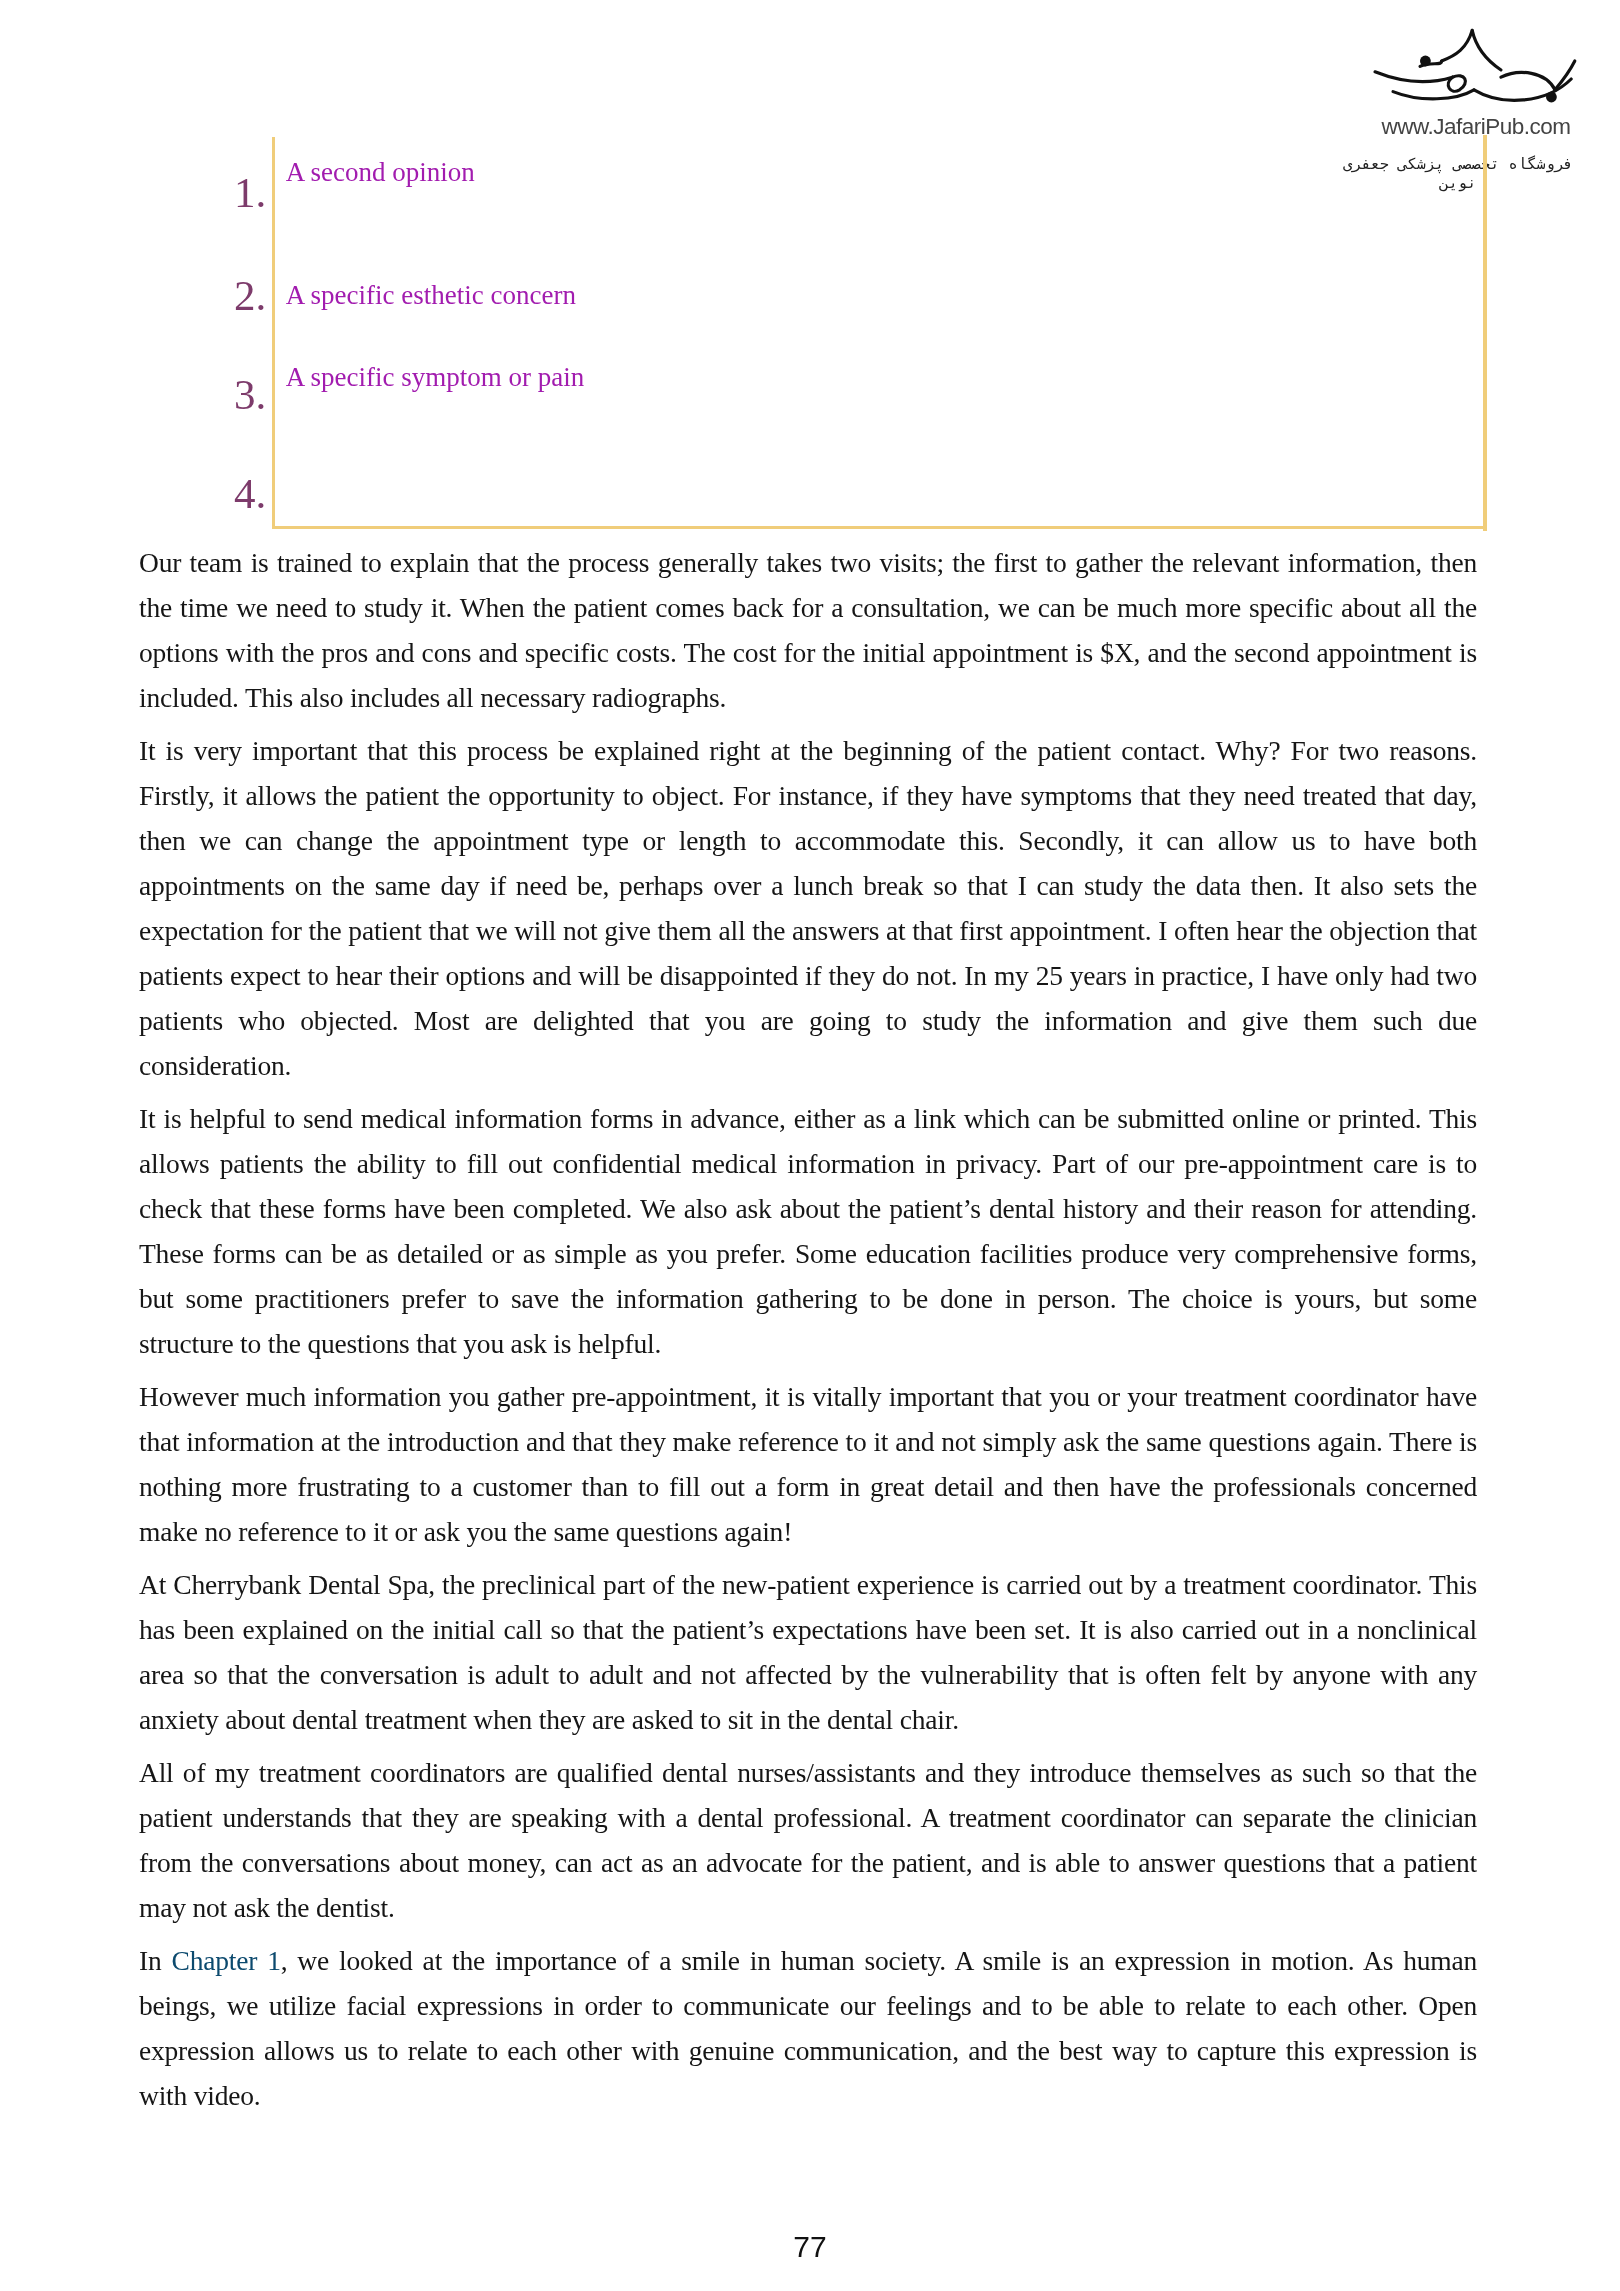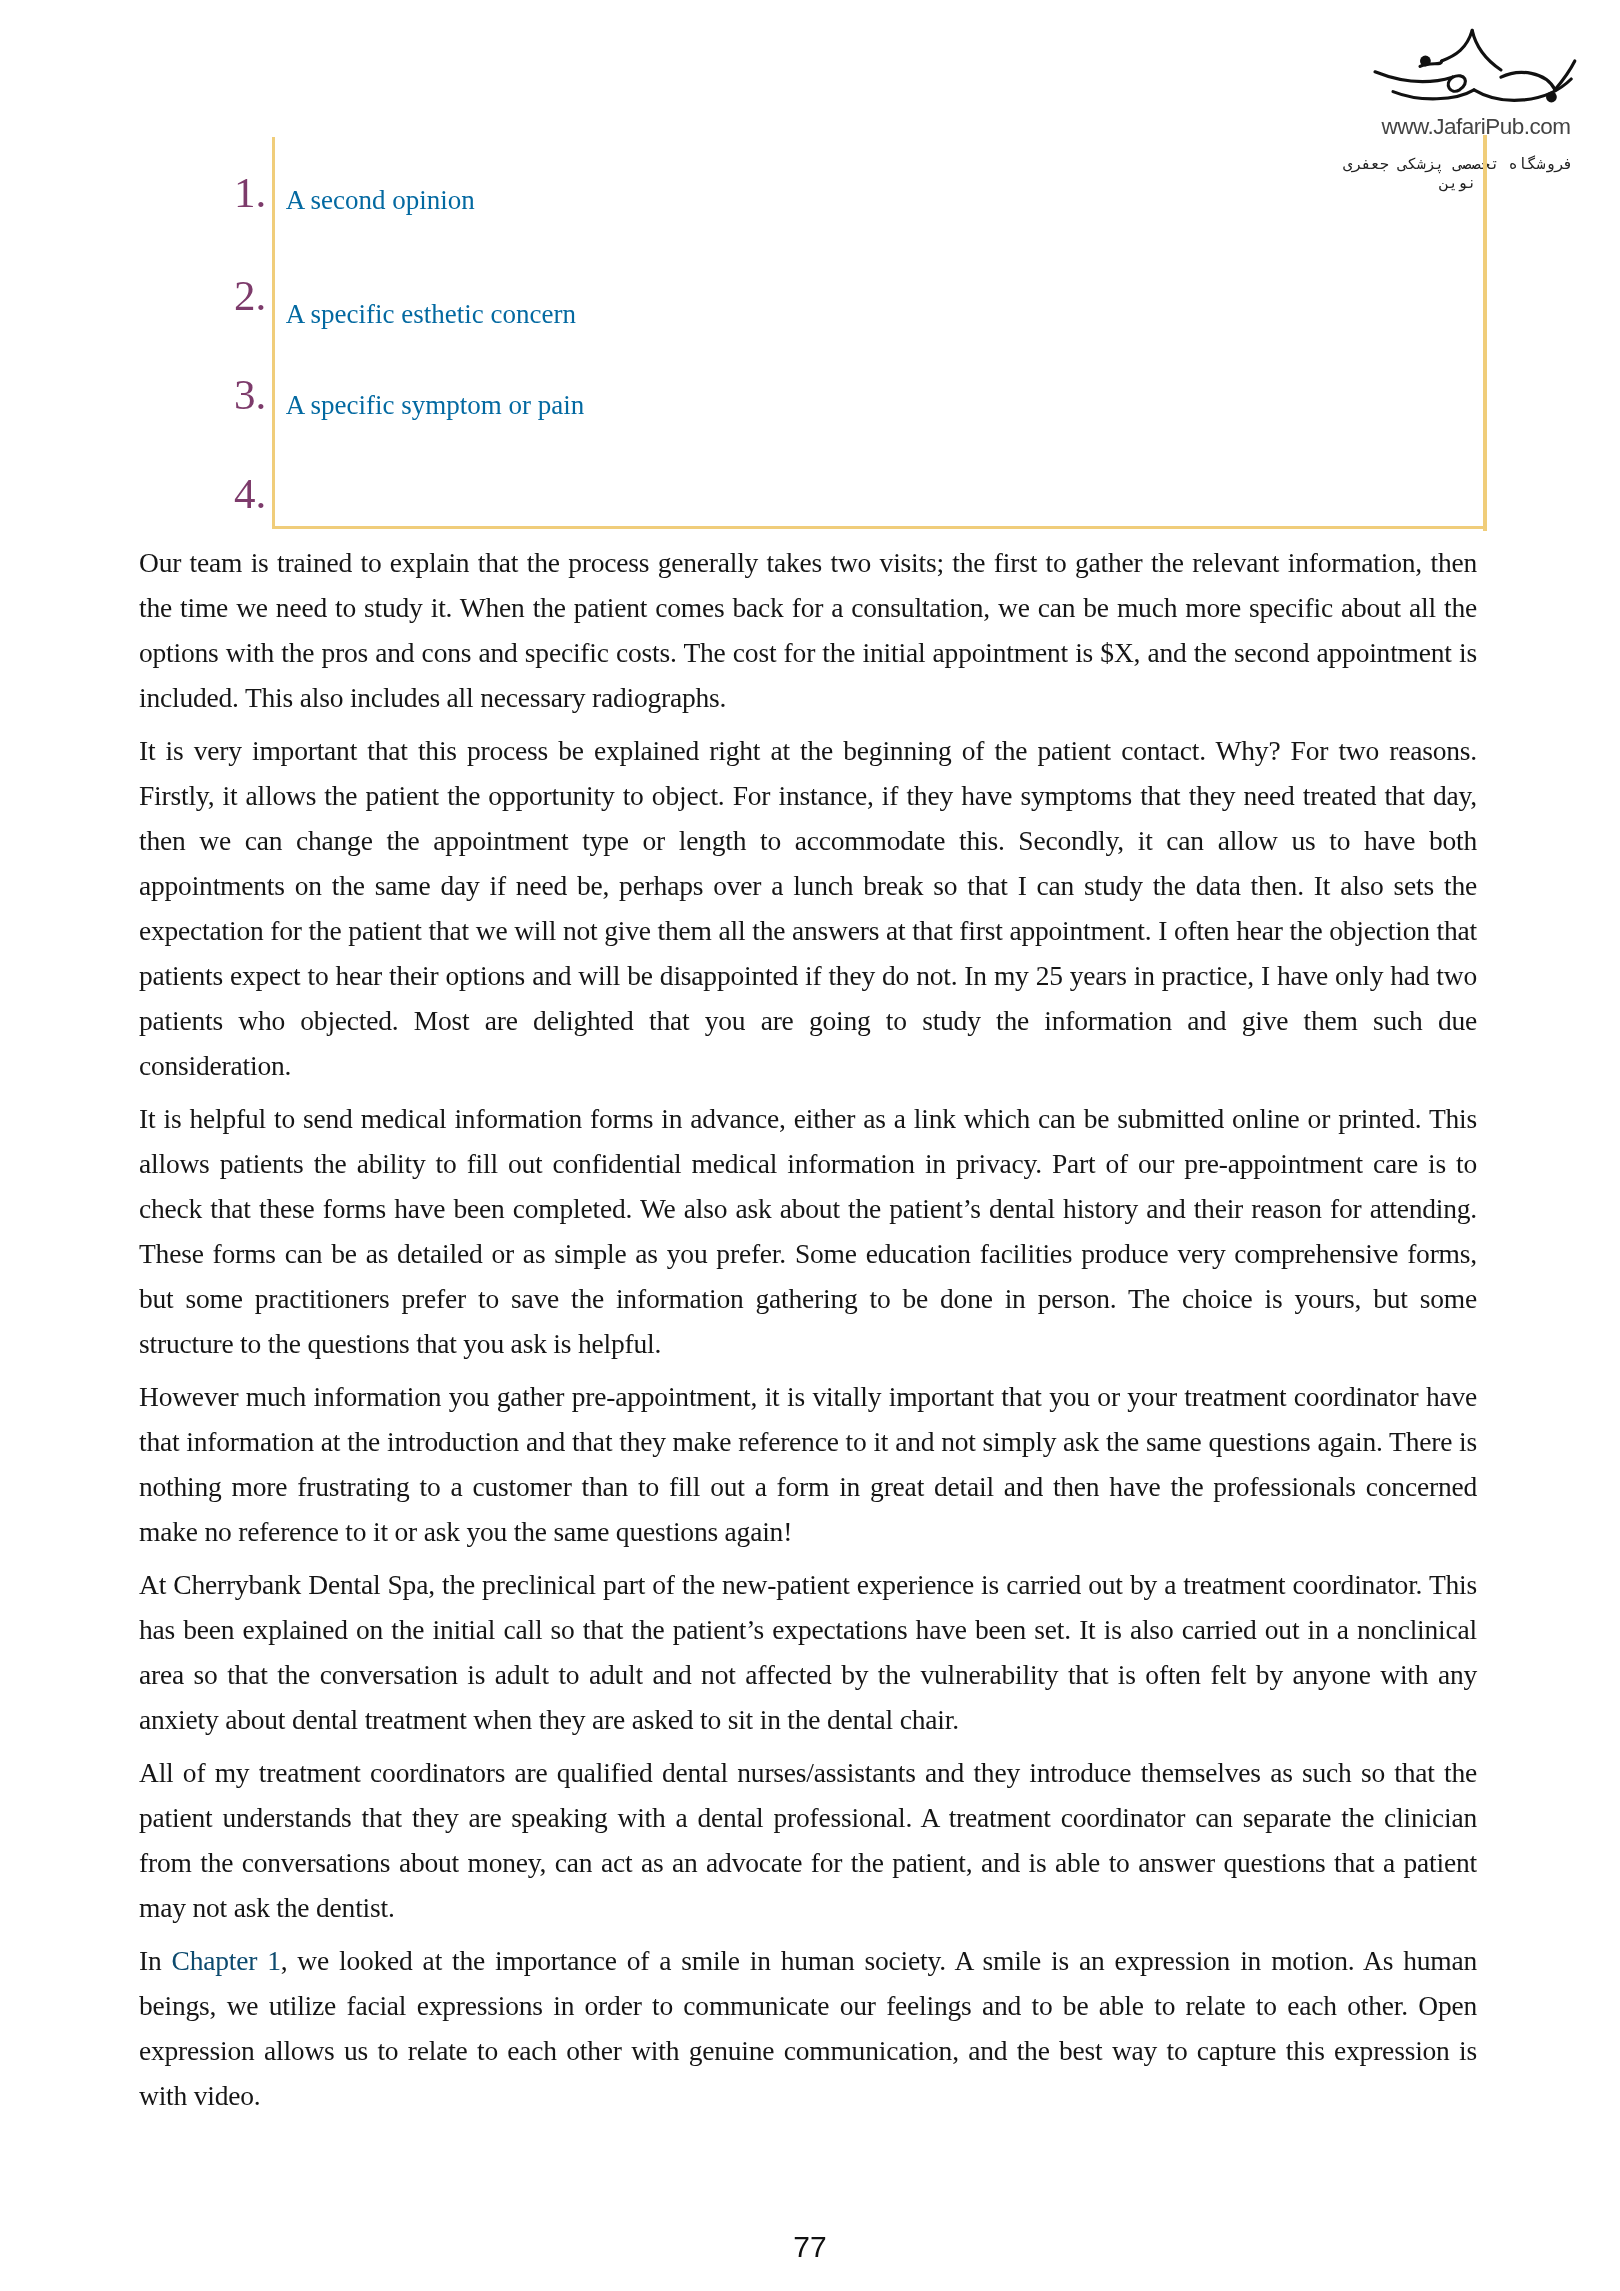--- a/index.html
+++ b/index.html
@@ -81,23 +81,22 @@
     font-family: "Liberation Serif", serif;
     font-size: 43px;
     color: #7d3b6b;
     line-height: 1;
   }
   .list-text {
     position: absolute;
     left: 10.8px;
     font-size: 27px;
     line-height: 1;
-    color: #0369a1;
+    color: #a21caf;
     white-space: nowrap;
-    margin-top: 28px;
   }
 
   
   .content {
     position: absolute;
     left: 139px;
     top: 540px;
     width: 1354px;
   }
   .para {
@@ -148,21 +147,21 @@
 </div>
 
 <div class="list-box-right"></div>
 <div class="list-box">
   <div class="list-item" style="top: 12.6px;">
     <span class="list-num" style="top: 21.6px;">1.</span>
     <span class="list-text" style="top: 9px;">A second opinion</span>
   </div>
   <div class="list-item" style="top: 119px;">
     <span class="list-num" style="top: 18px;">2.</span>
-    <span class="list-text" style="top: 17px;">A specific esthetic concern</span>
+    <span class="list-text" style="top: 26px;">A specific esthetic concern</span>
   </div>
   <div class="list-item" style="top: 218px;">
     <span class="list-num" style="top: 18px;">3.</span>
     <span class="list-text" style="top: 9px;">A specific symptom or pain</span>
   </div>
   <div class="list-item" style="top: 317px;">
     <span class="list-num" style="top: 18px;">4.</span>
   </div>
 </div>
 

